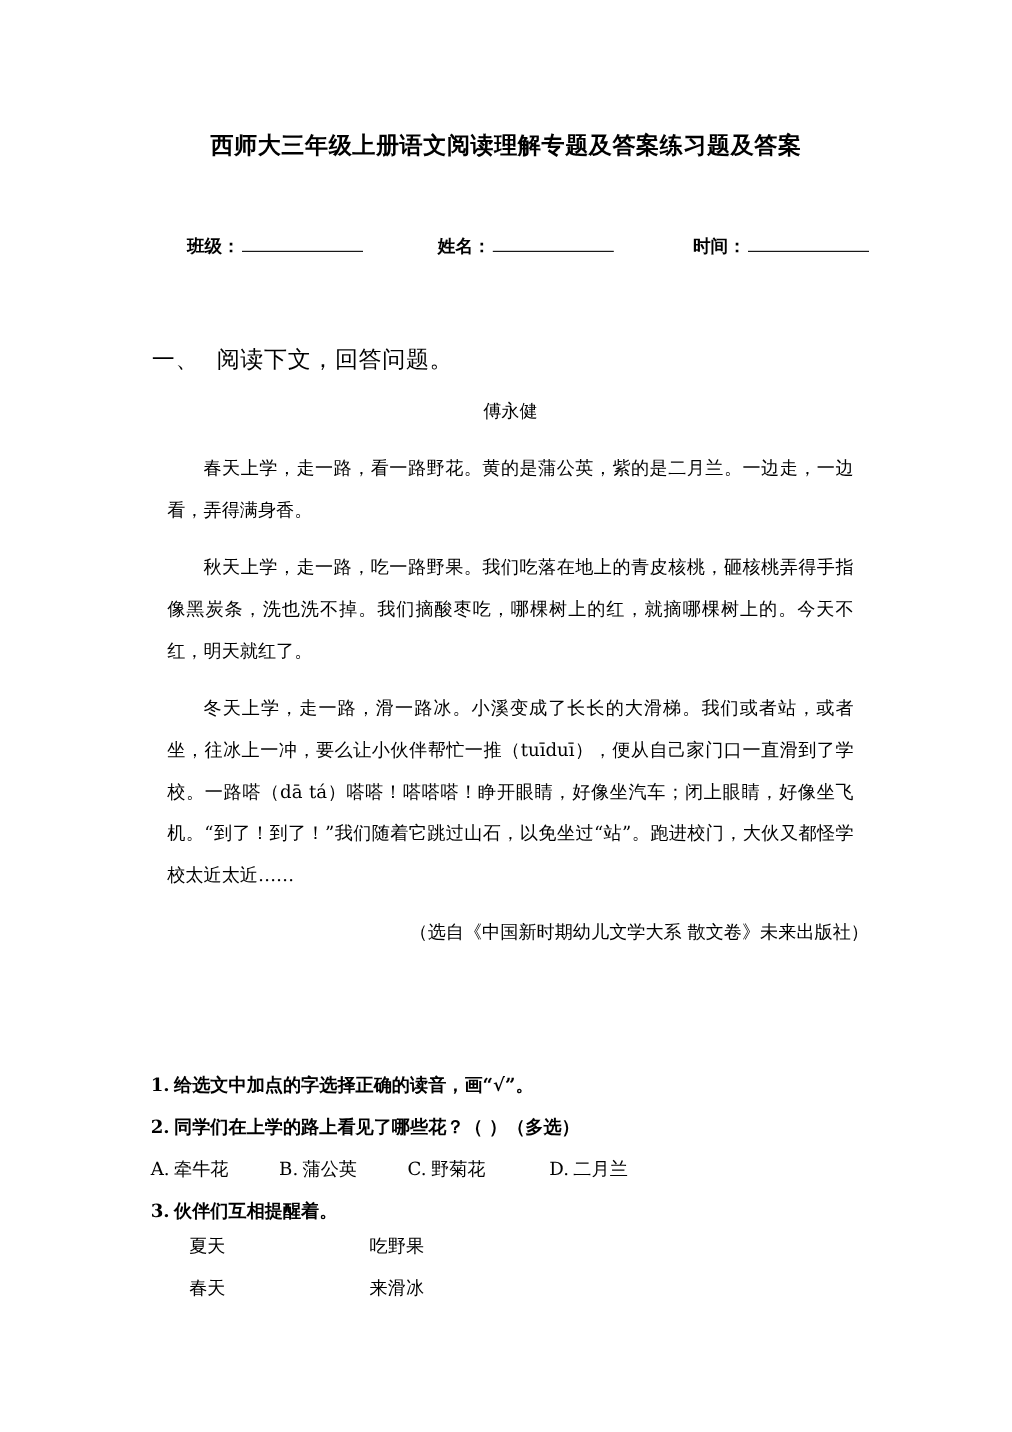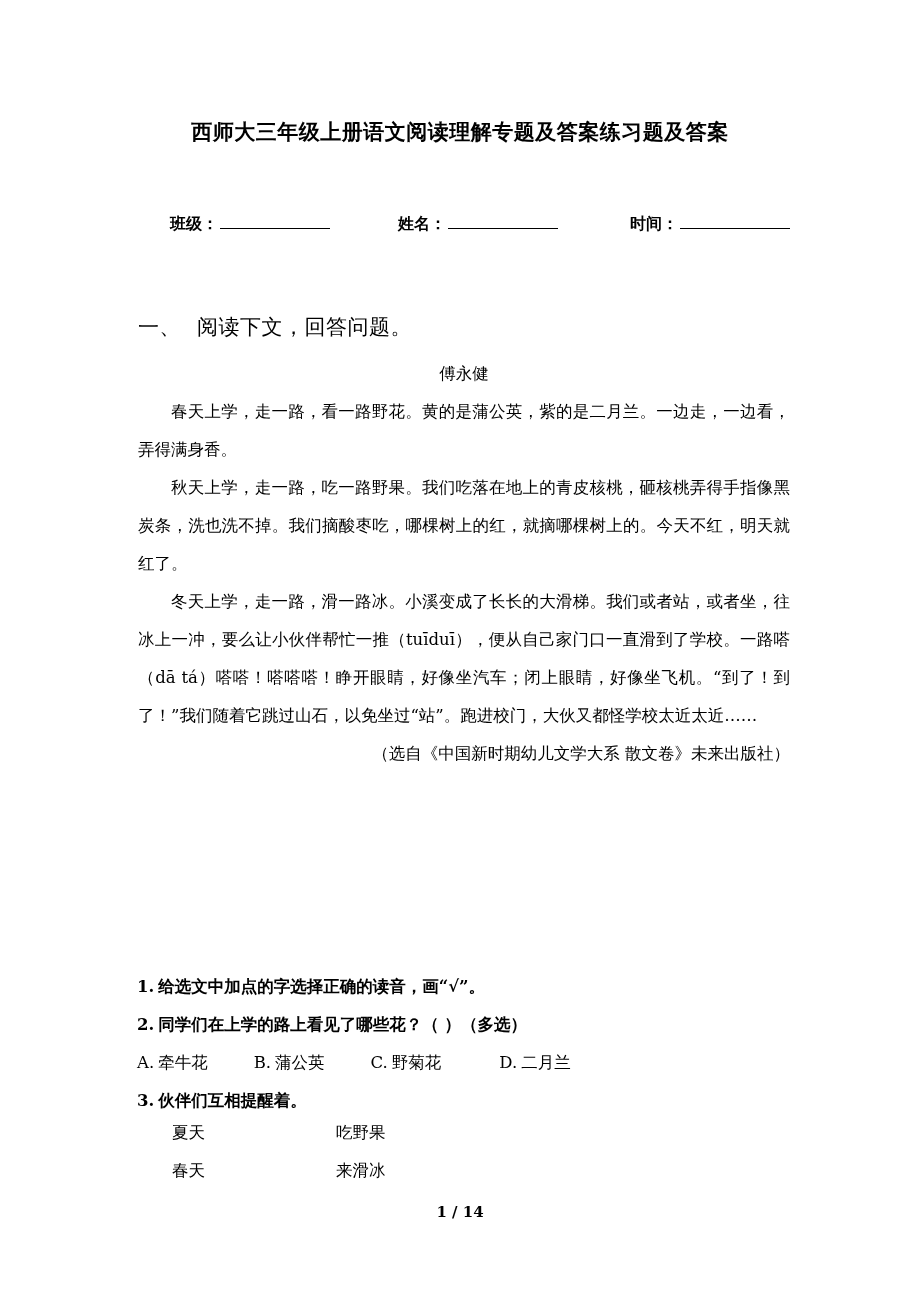--- a/index.html
+++ b/index.html
@@ -91,21 +91,21 @@
     text-align: center;
     font-size: 16.5px;
     line-height: 38px;
   }
   .para {
     text-align: justify;
     text-justify: inter-ideograph;
     text-indent: 33px;
     font-size: 16.5px;
     line-height: 38px;
-    margin: 0;
+    margin: 14px;
   }
   .source-line {
     text-align: right;
     font-size: 16.5px;
     line-height: 38px;
     margin: 0;
   }
   
   .questions {
     position: absolute;
@@ -215,15 +215,14 @@
     <div class="match-row">
       <span class="match-left">夏天</span>
       <span class="match-right">吃野果</span>
     </div>
     <div class="match-row">
       <span class="match-left">春天</span>
       <span class="match-right">来滑冰</span>
     </div>
   </div>
 
-  <div class="footer">1 / 14</div>
 
 </div>
 
 </body></html>

